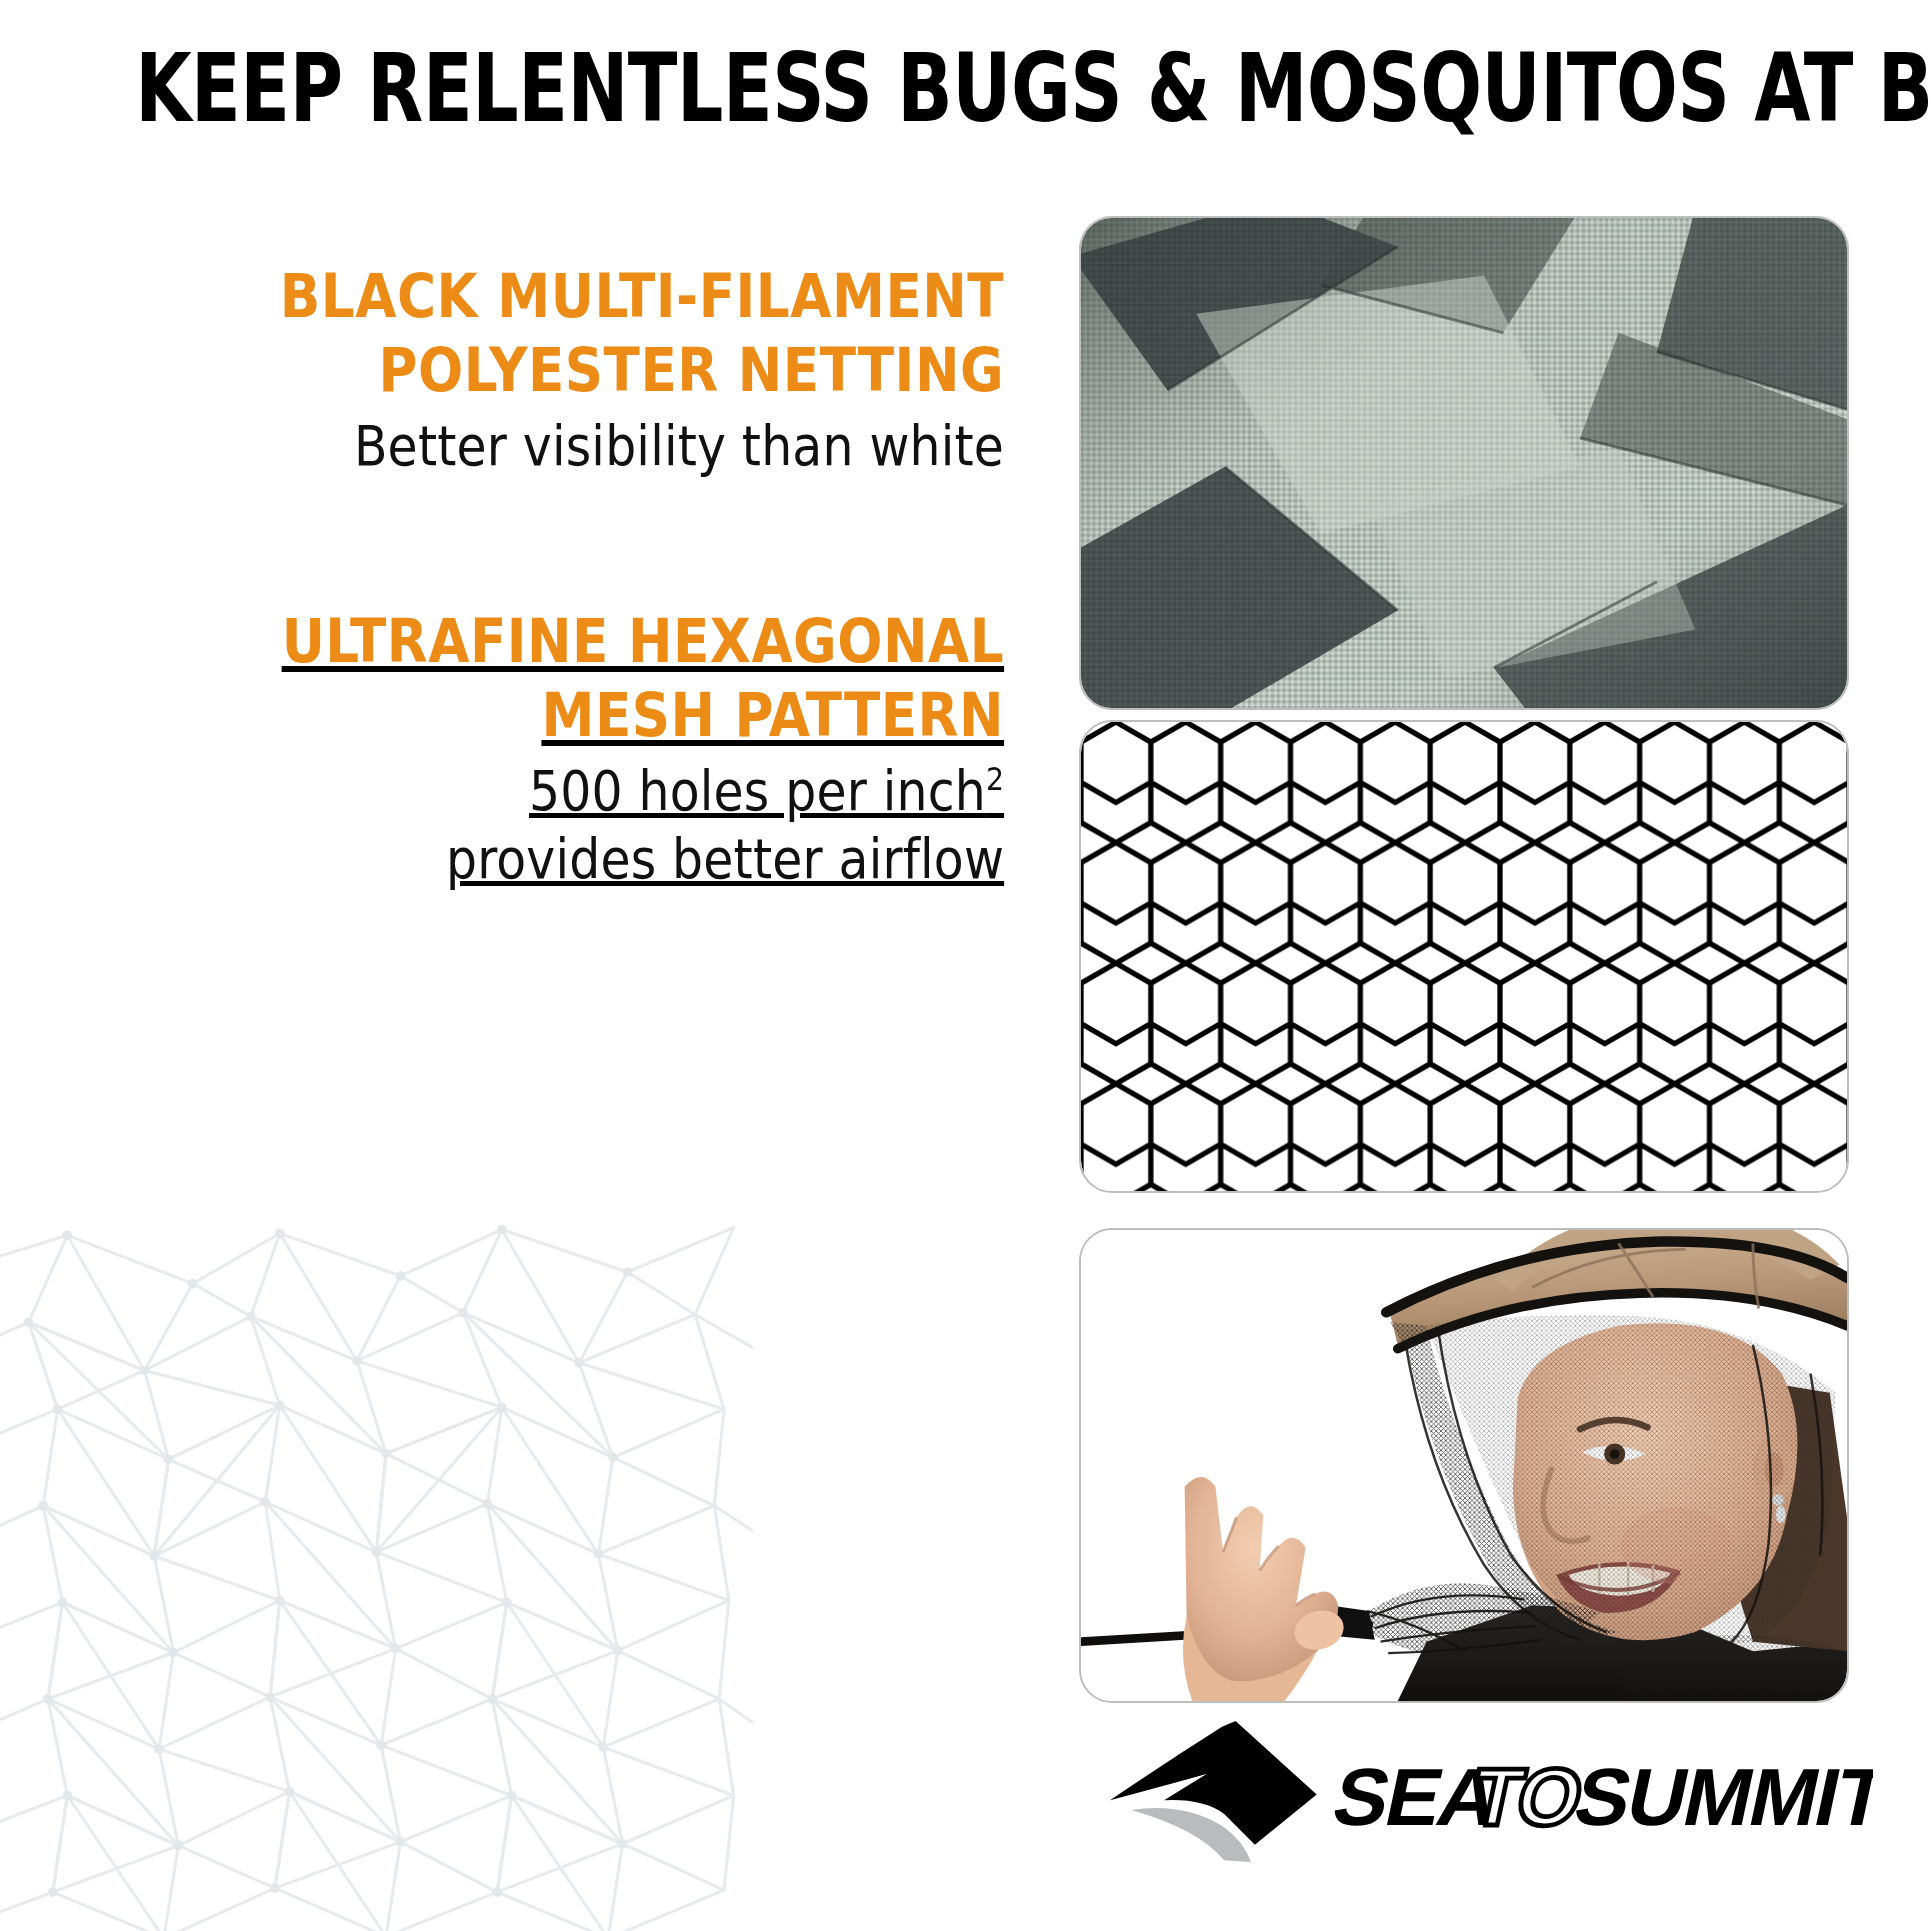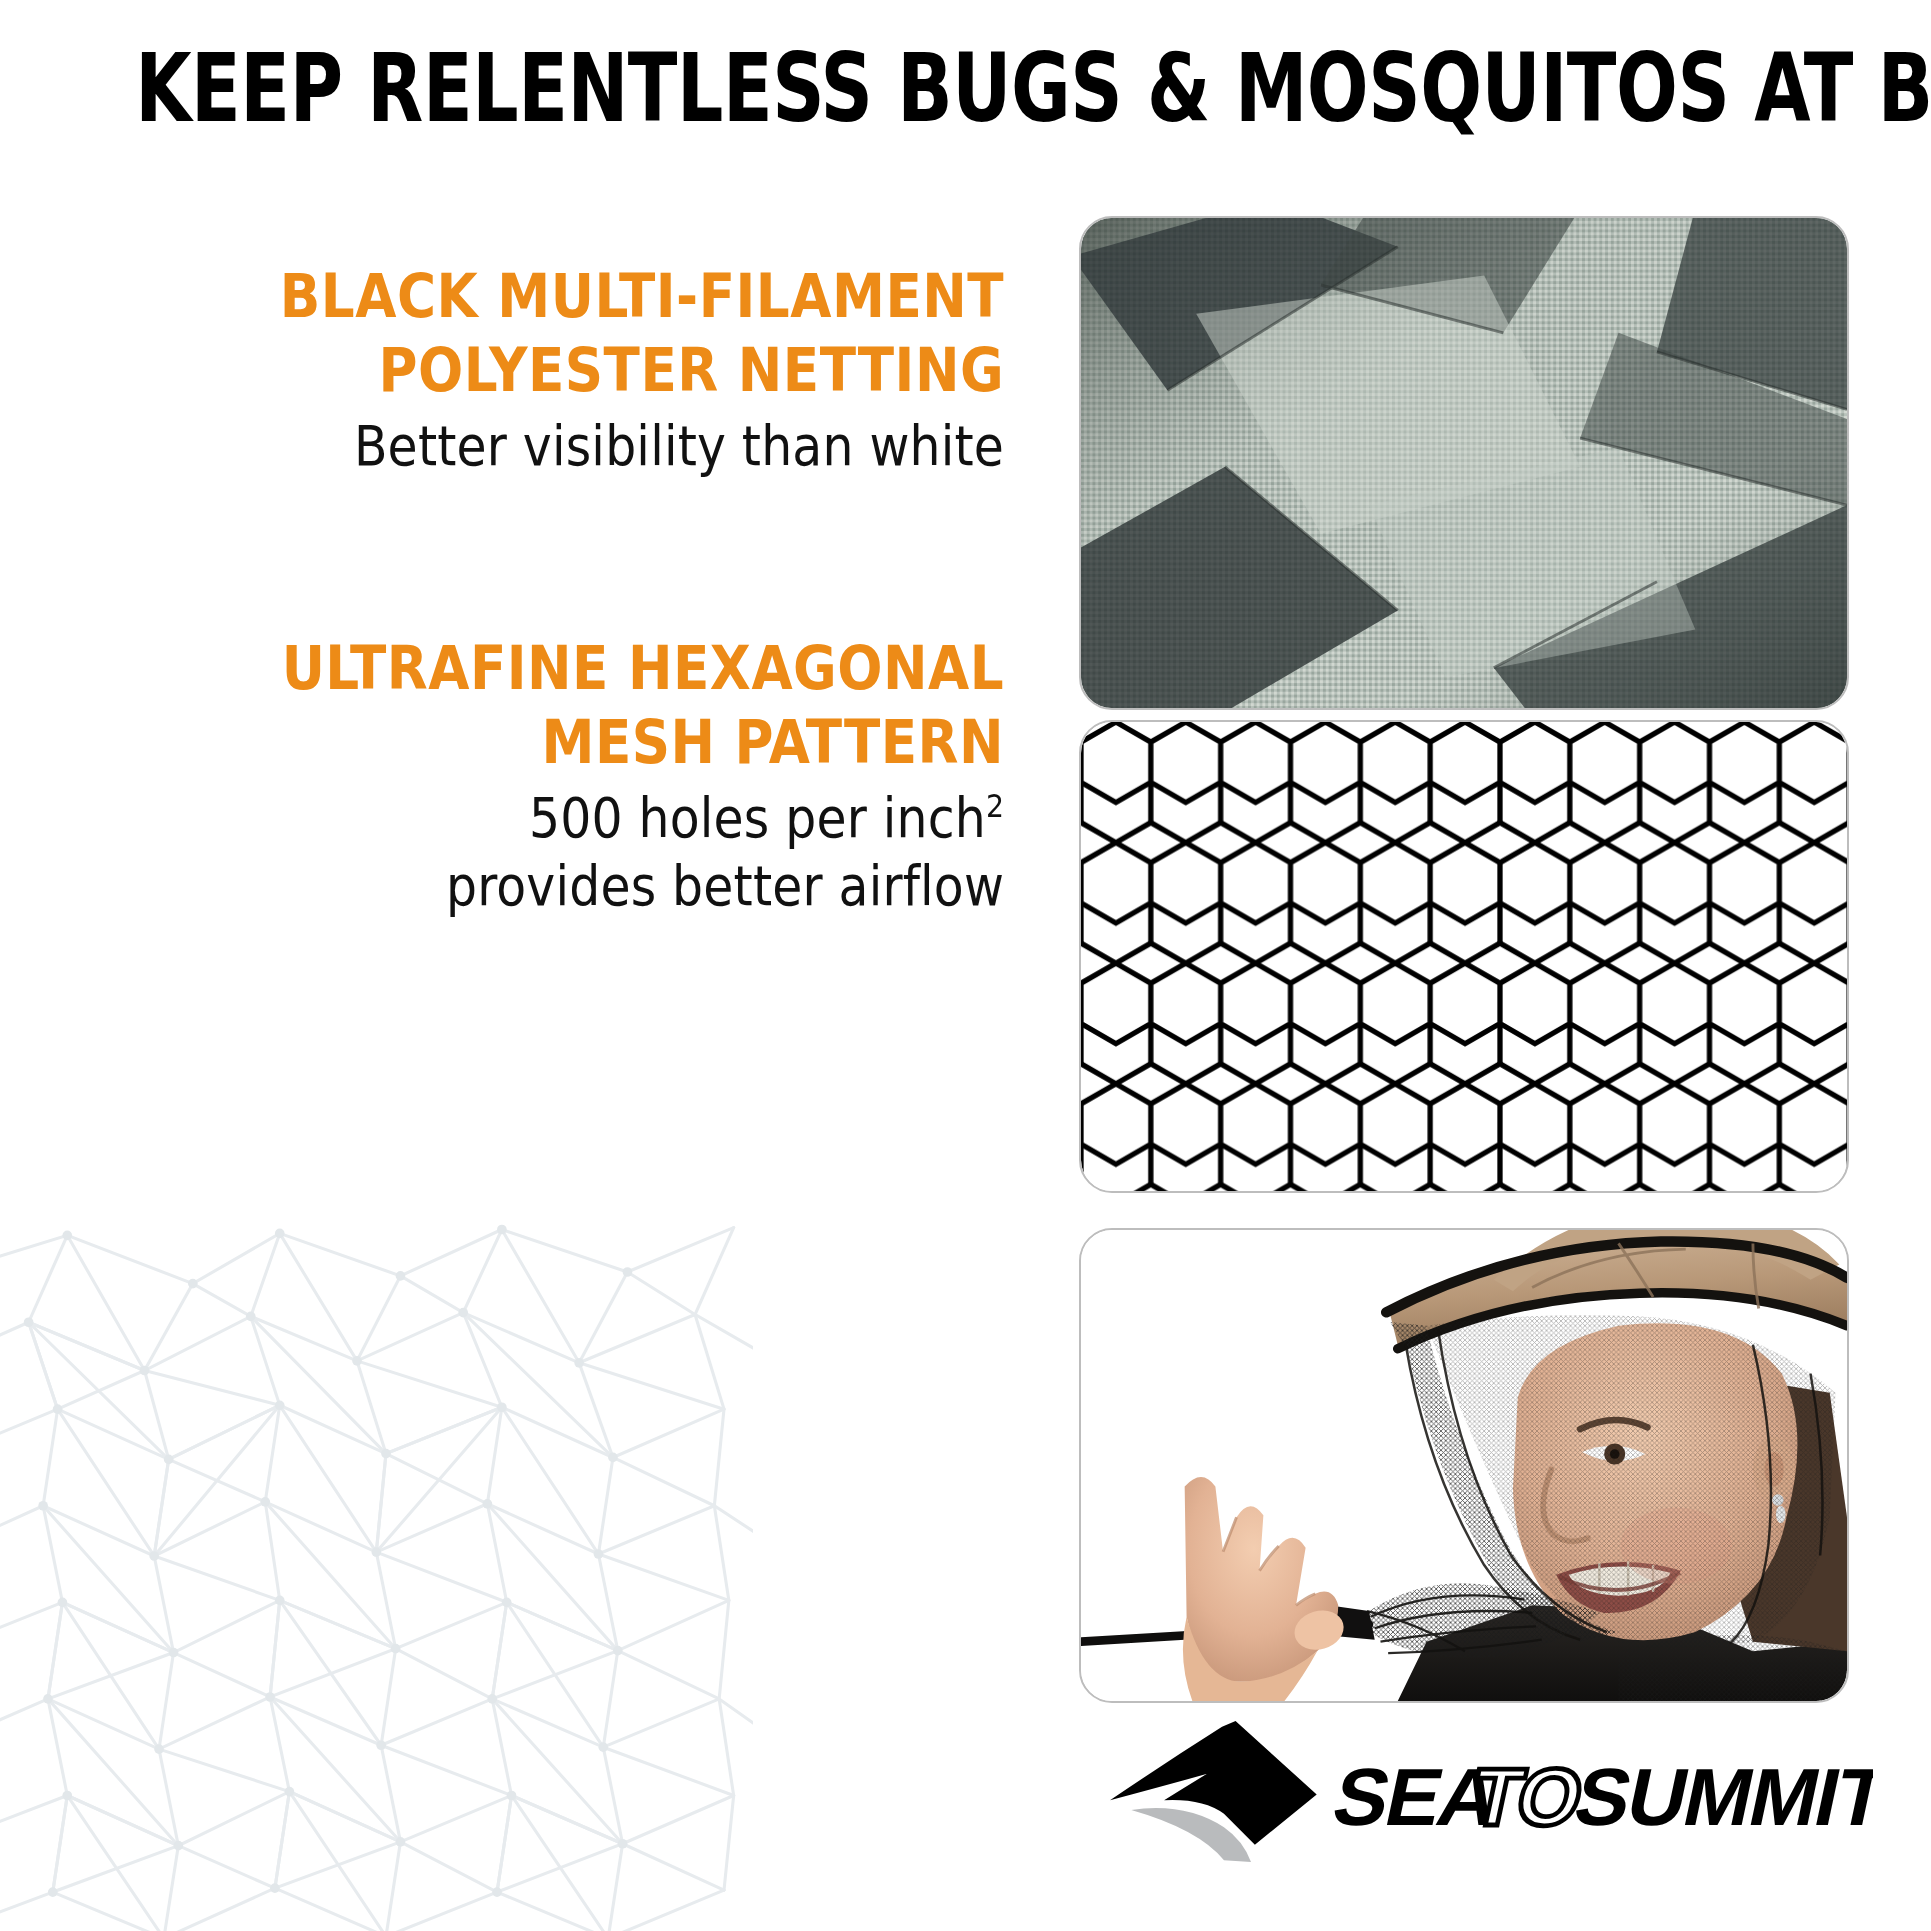--- a/index.html
+++ b/index.html
@@ -75,21 +75,21 @@
     font-size:56px;
     line-height:1.22;
     letter-spacing:0.2px;
     margin-top:3.9px;
     transform:scaleX(0.97);
     transform-origin:right center;
   }
   .feature-sub sup { font-size:0.58em; vertical-align:super; }
 
   #feature-0 { top:259px; }
-  #feature-1 { top:631px; }
+  #feature-1 { top:604px;text-decoration:underline; }
   #feature-2 { top:1062px; }
 
   
   .card {
     position:absolute;
     border:2.9px solid #bdbdbd;
     border-radius:33px;
     overflow:hidden;
     background:#ffffff;
     z-index:2;

